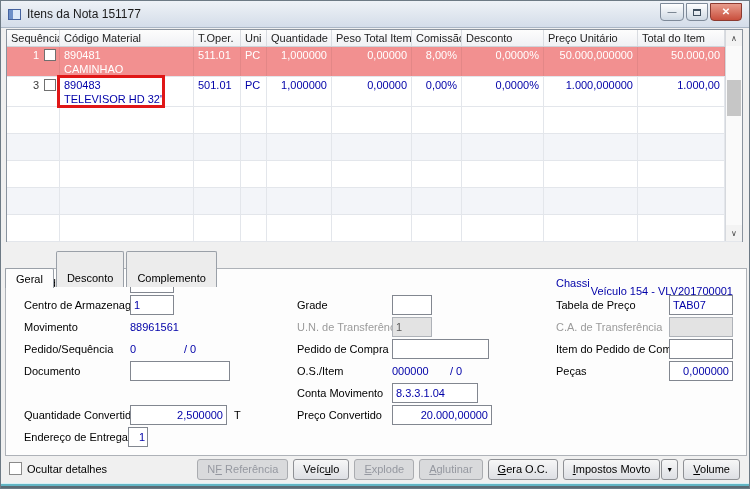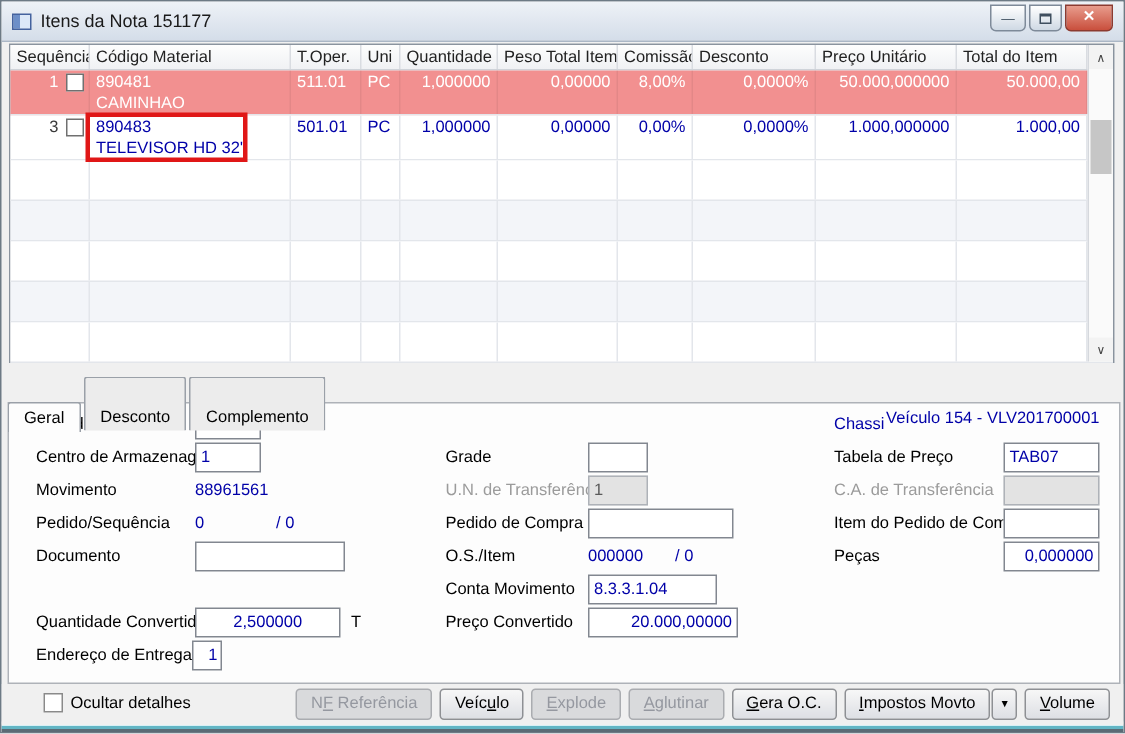--- a/index.html
+++ b/index.html
@@ -72,21 +72,21 @@
   .lbl { position:absolute; height:20px; line-height:20px; color:#000; white-space:nowrap; }
   .lbl.dis { color:#9b9b9b; }
   .val { position:absolute; height:20px; line-height:20px; color:#0000a8; white-space:nowrap; }
   .inp { position:absolute; height:20px; border:1px solid #828790; background:#fff;
     color:#0000a8; font:11px "Liberation Sans",sans-serif; padding:0 3px; }
   .inp.rt { text-align:right; }
   .inp.dis { background:#e3e3e3; color:#5a5a5a; border-color:#aeb2b8; }
   .rtv { text-align:right; }
   
   .footer { position:absolute; left:0; right:0; top:455px; height:27px; background:#f0f0f0; }
-  .cbxwrap { position:absolute; left:8px; top:6px; display:flex; align-items:center; gap:5px;margin-left:20px; }
+  .cbxwrap { position:absolute; left:8px; top:6px; display:flex; align-items:center; gap:5px; }
   .cbx { width:13px; height:13px; background:#fff; border:1px solid #8a8a8a; }
   .btnrow { position:absolute; right:9px; top:3px; display:flex; gap:5px; align-items:center; }
   .btn { height:21px; border:1px solid #8e9094; border-radius:3px; padding:0 9px;
     background:linear-gradient(#f7f7f7,#dddfe4); color:#000;
     font:11px "Liberation Sans",sans-serif; line-height:19px; white-space:nowrap;text-align:right; }
   .btn.dis { background:#d9dadc; color:#9598a0; border-color:#aaacb0; }
   .btn.arrow { padding:0 4px; font-size:7px; margin-left:-4px; }
   .bottomedge { position:absolute; left:0; right:0; bottom:0; height:7px;
     background:linear-gradient(180deg,#f0f0f0 0 2px,#d7f0f5 2px 3px,#62b5c4 3px 5px,#5a6b75 5px 7px); }
 </style>
@@ -232,21 +232,21 @@
     <span class="tab active">Geral</span>
     <span class="tab">Desconto</span>
     <span class="tab">Complemento</span>
   </div>
 
   <div class="panel">
 
     <span class="lbl" style="left:18px;top:4px">Id.Padrão:</span>
     <input class="inp" style="left: 124px; top: 4px; width: 44px;" value="">
     <span class="val" style="left:550px;top:4px">Chassi</span>
-    <span class="val rtv" style="right:13px;top:0">Veículo 154 - VLV201700001</span>
+    <span class="val rtv" style="right:13px;top:12px">Veículo 154 - VLV201700001</span>
 
     <span class="lbl" style="left:18px;top:26px">Centro de Armazenagem</span>
     <input class="inp" style="left: 124px; top: 26px; width: 44px;" value="1">
     <span class="lbl" style="left:291px;top:26px">Grade</span>
     <input class="inp" style="left: 386px; top: 26px; width: 40px;" value="">
     <span class="lbl" style="left:550px;top:26px">Tabela de Preço</span>
     <input class="inp" style="left: 663px; top: 26px; width: 64px;" value="TAB07">
 
     <span class="lbl" style="left:18px;top:48px">Movimento</span>
     <span class="val" style="left:124px;top:48px">88961561</span>
@@ -268,21 +268,21 @@
     <span class="lbl" style="left:291px;top:92px">O.S./Item</span>
     <span class="val" style="left:386px;top:92px">000000</span>
     <span class="val" style="left:444px;top:92px">/ 0</span>
     <span class="lbl" style="left:550px;top:92px">Peças</span>
     <input class="inp rt" style="left: 663px; top: 92px; width: 64px;" value="0,000000">
 
     <span class="lbl" style="left:291px;top:114px">Conta Movimento</span>
     <input class="inp" style="left: 386px; top: 114px; width: 86px;" value="8.3.3.1.04">
 
     <span class="lbl" style="left:18px;top:136px">Quantidade Convertida</span>
-    <input class="inp rt" style="left: 124px; top: 136px; width: 97px; text-align: center;" value="2,500000">
+    <input class="inp rt" style="left: 124px; top: 136px; width: 97px;" value="2,500000">
     <span class="lbl" style="left:228px;top:136px">T</span>
     <span class="lbl" style="left:291px;top:136px">Preço Convertido</span>
     <input class="inp rt" style="left: 386px; top: 136px; width: 100px;" value="20.000,00000">
 
     <span class="lbl" style="left:18px;top:158px">Endereço de Entrega</span>
     <input class="inp rt" style="left: 122px; top: 158px; width: 20px; padding: 0px 2px;" value="1">
   </div>
 
   <div class="footer">
     <span class="cbxwrap">

